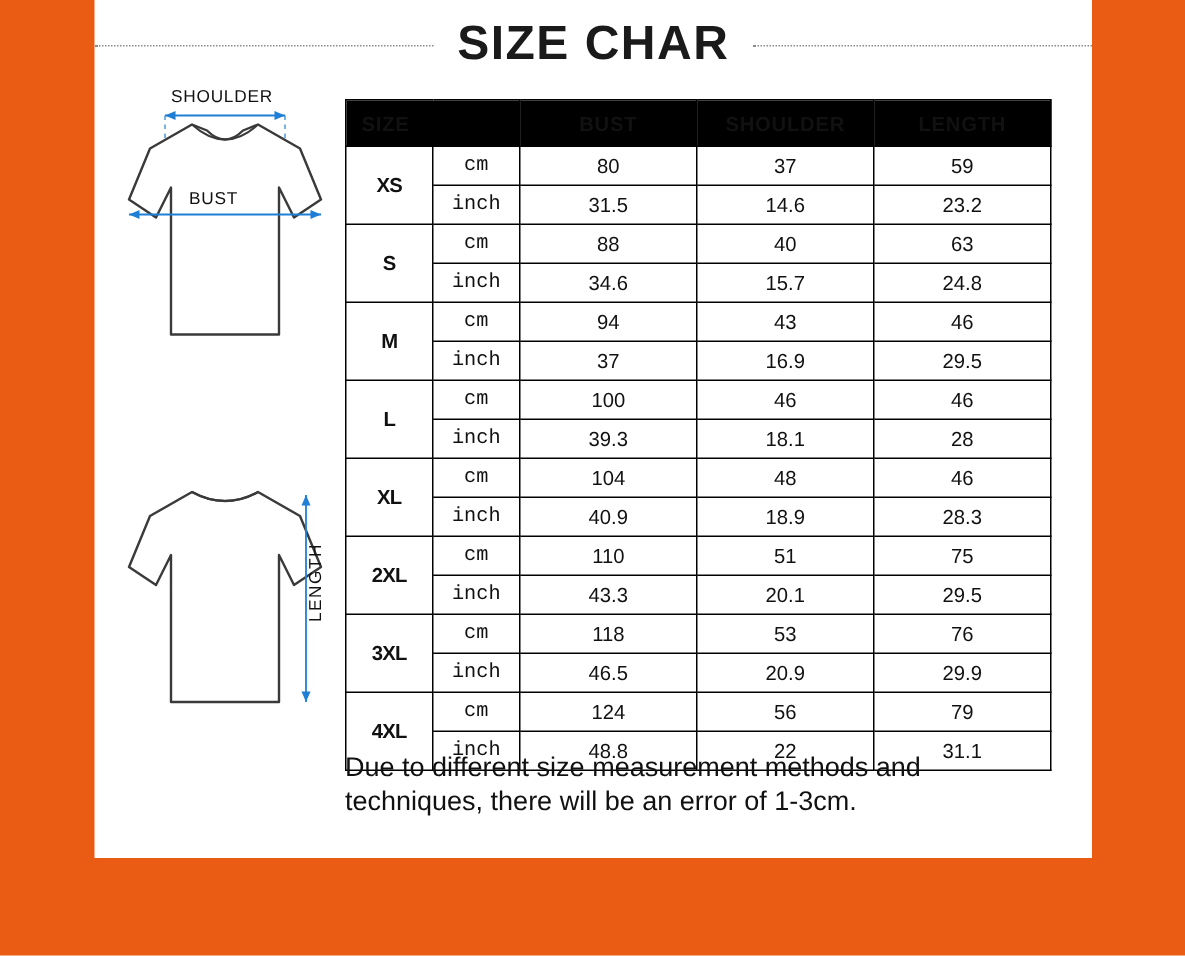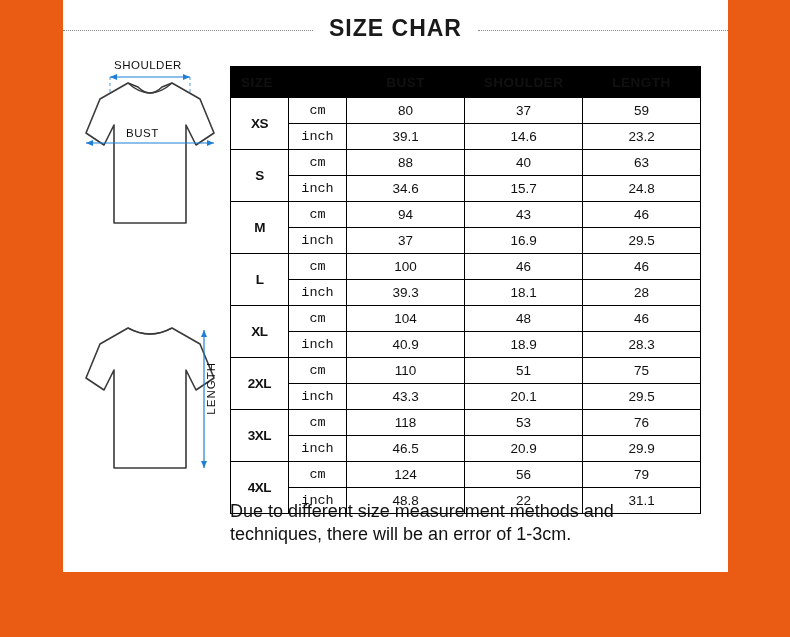--- a/index.html
+++ b/index.html
@@ -31,21 +31,21 @@
     align-items: center;
     justify-content: center;
   }
   .title-line {
     flex: 1 1 auto;
     height: 0;
     border-top: 1px dotted #8a8a8a;
     margin-top: 4px;
   }
   .title-text {
-    font-size: 23px;
+    font-size: 32px;
     font-weight: bold;
     letter-spacing: 1px;
     color: #1a1a1a;
     padding: 0 16px;
     white-space: nowrap;
   }
 
   
   .illus {
     position: absolute;
@@ -199,21 +199,21 @@
 
       <tr>
         <td class="size-cell" rowspan="2">XS</td>
         <td class="unit-cell">cm</td>
         <td class="val-cell">80</td>
         <td class="val-cell">37</td>
         <td class="val-cell">59</td>
       </tr>
       <tr>
         <td class="unit-cell">inch</td>
-        <td class="val-cell">39.1</td>
+        <td class="val-cell">31.5</td>
         <td class="val-cell">14.6</td>
         <td class="val-cell">23.2</td>
       </tr>
 
       <tr>
         <td class="size-cell" rowspan="2">S</td>
         <td class="unit-cell">cm</td>
         <td class="val-cell">88</td>
         <td class="val-cell">40</td>
         <td class="val-cell">63</td>

